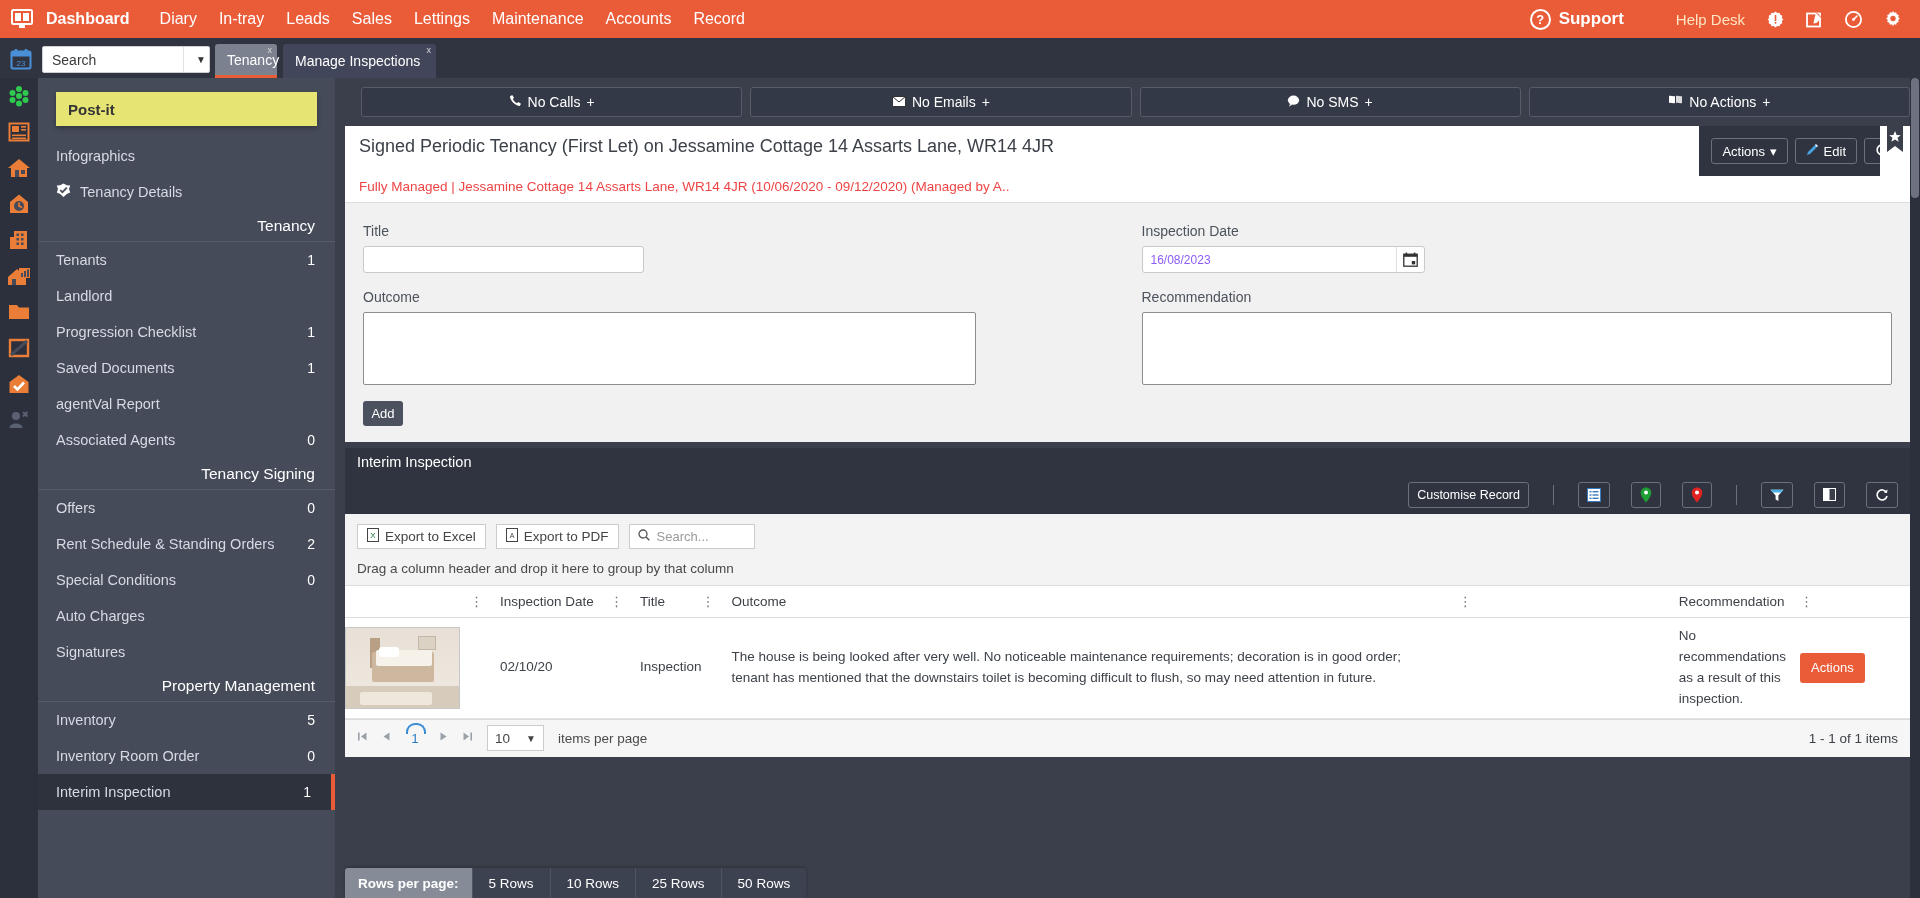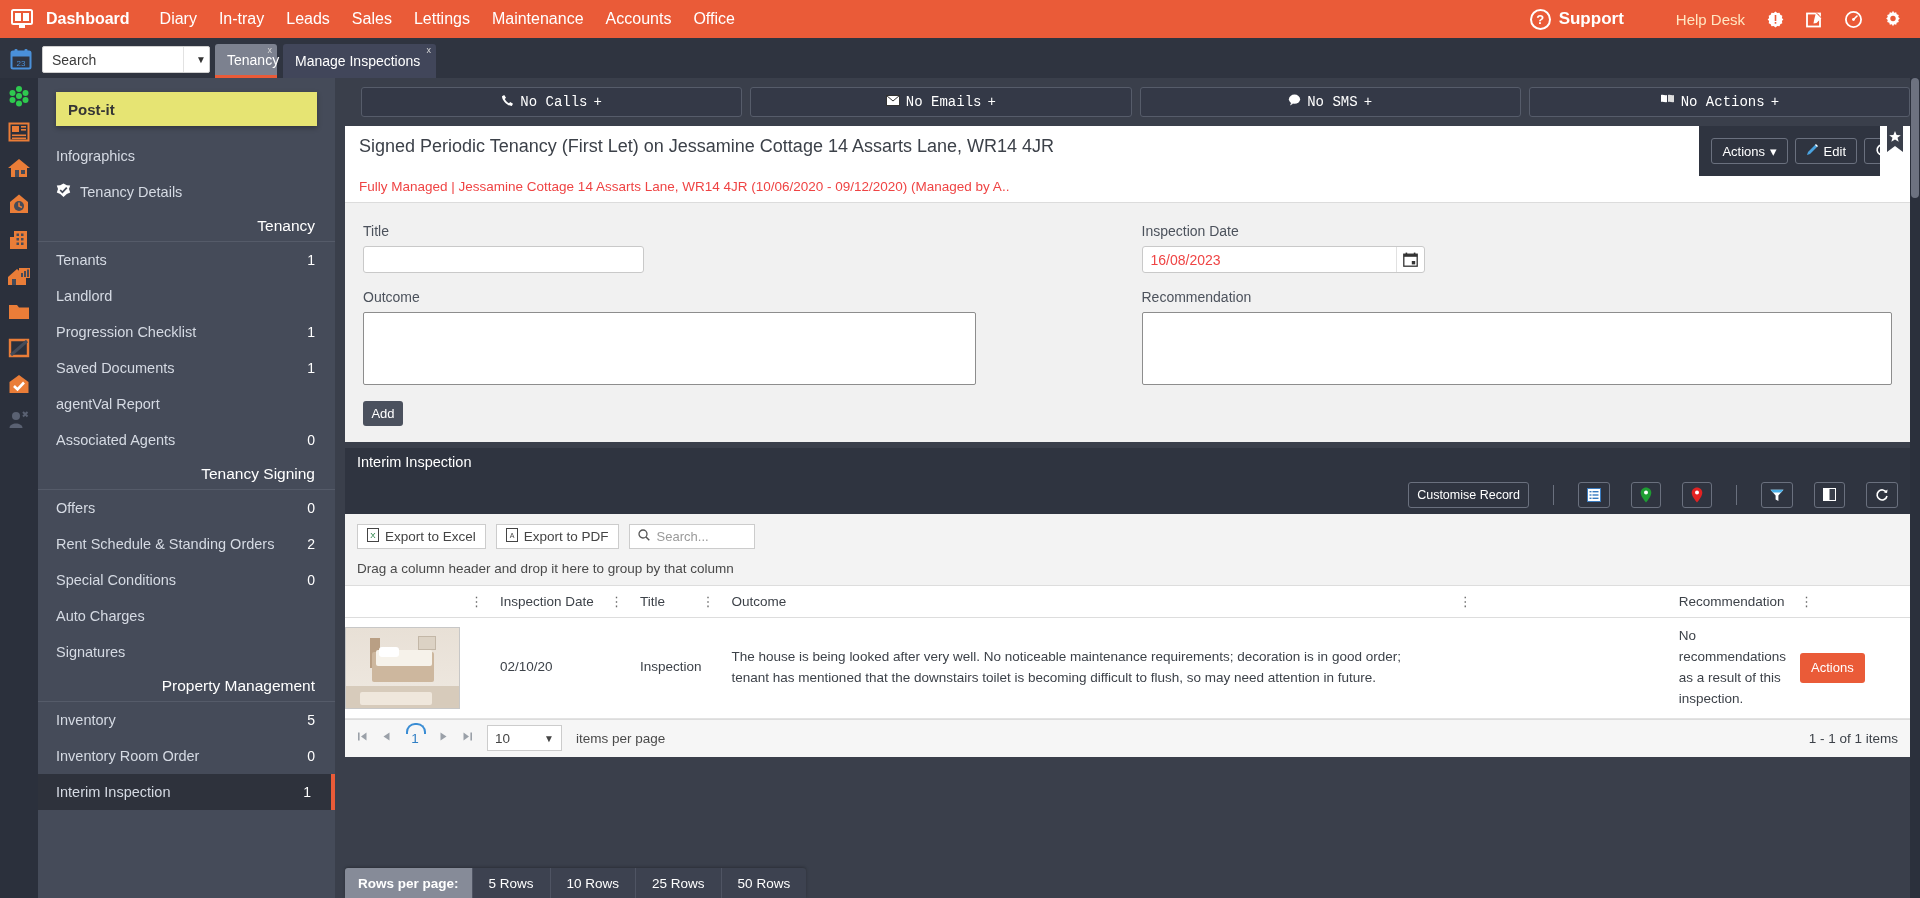--- a/index.html
+++ b/index.html
@@ -120,21 +120,21 @@
   .side-link.selected {
     background: #2e323c; border-right: 4px solid #ea5b38;
   }
 
   
   .main {
     position: absolute; left: 335px; top: 78px;
     width: 1585px; height: 820px; background: #3a3f4b;
   }
   .commbar {
-    display: flex; gap: 8px; padding: 9px 10px 0 26px; font-family: Liberation Mono, monospace;
+    display: flex; gap: 8px; padding: 9px 10px 0 26px;
   }
   .commbtn {
     flex: 1; height: 30px; border: 1px solid #565c6a; border-radius: 3px;
     color: #ffffff; font-size: 14px;
     display: flex; align-items: center; justify-content: center; gap: 6px;
     background: #343947;
   }
   .record-head {
     margin: 9px 10px 0 10px; background: #ffffff;
     padding: 10px 14px 8px 14px; position: relative;
@@ -160,21 +160,21 @@
   
   .formpane {
     margin: 0 10px; background: #f1f1f1; padding: 20px 18px 16px 18px;
   }
   .frow { display: flex; gap: 28px; }
   .fcol { flex: 1; }
   .flabel { font-size: 14px; color: #4c525c; margin-bottom: 7px; }
   .finput {
     height: 27px; background: #fff; border: 1px solid #c9c9c9;
     border-radius: 3px; width: 281px; display:flex; align-items:center;
-    padding: 0 8px; font-size: 14px; color: #ef4444;
+    padding: 0 8px; font-size: 12px; color: #8b5cf6;
   }
   .finput.date { width: 283px; justify-content: space-between; padding-right: 0; }
   .date-btn {
     width: 28px; height: 25px; border-left: 1px solid #e1e1e1;
     display:flex;align-items:center;justify-content:center;
   }
   .ftext {
     height: 73px; background:#fff; border: 1px solid #8d8d8d; border-radius: 2px;
     position: relative;
   }
@@ -279,21 +279,21 @@
   .pg-num {
     color: #2f7ec4; font-size: 13.5px; position: relative;
     width: 20px; text-align:center;
   }
   .pg-num:before {
     content:""; position:absolute; left:1px; top:-8px; width:16px; height:9px;
     border: 2px solid #3a8dd4; border-bottom: none;
     border-radius: 9px 9px 0 0;
   }
   .pg-sel {
-    width: 75px; height: 26px; border: 1px solid #cccccc; background:#fff;
+    width: 57px; height: 26px; border: 1px solid #cccccc; background:#fff;
     display:flex;align-items:center;justify-content:space-between;
     padding: 0 7px; font-size: 13.5px; color:#444;
   }
   .pg-ipp { font-size: 13.5px; color: #4a4a4a; }
   .pg-right { font-size: 13.5px; color: #3d4249; }
 
   .rowsbar {
     position: absolute; left: 345px; bottom: 0; height: 30px;
     display: flex; background: #3d4250; border-radius: 3px 3px 0 0;
     overflow: hidden; box-shadow: 0 -1px 3px rgba(0,0,0,.25); justify-content: center;
@@ -329,21 +329,21 @@
   </div>
   <div class="topnav">
     <a class="first" href="#">Dashboard</a>
     <a href="#">Diary</a>
     <a href="#">In-tray</a>
     <a href="#">Leads</a>
     <a href="#">Sales</a>
     <a href="#">Lettings</a>
     <a href="#">Maintenance</a>
     <a href="#">Accounts</a>
-    <a href="#">Office</a>
+    <a href="#">Record</a>
   </div>
 
   <div class="top-right">
     <div class="support">
       <span class="circ-q">?</span>
       <span>Support</span>
     </div>
     <span class="helpdesk">Help Desk</span>
     <span class="top-icon">
       <svg width="17" height="17" viewBox="0 0 17 17">

